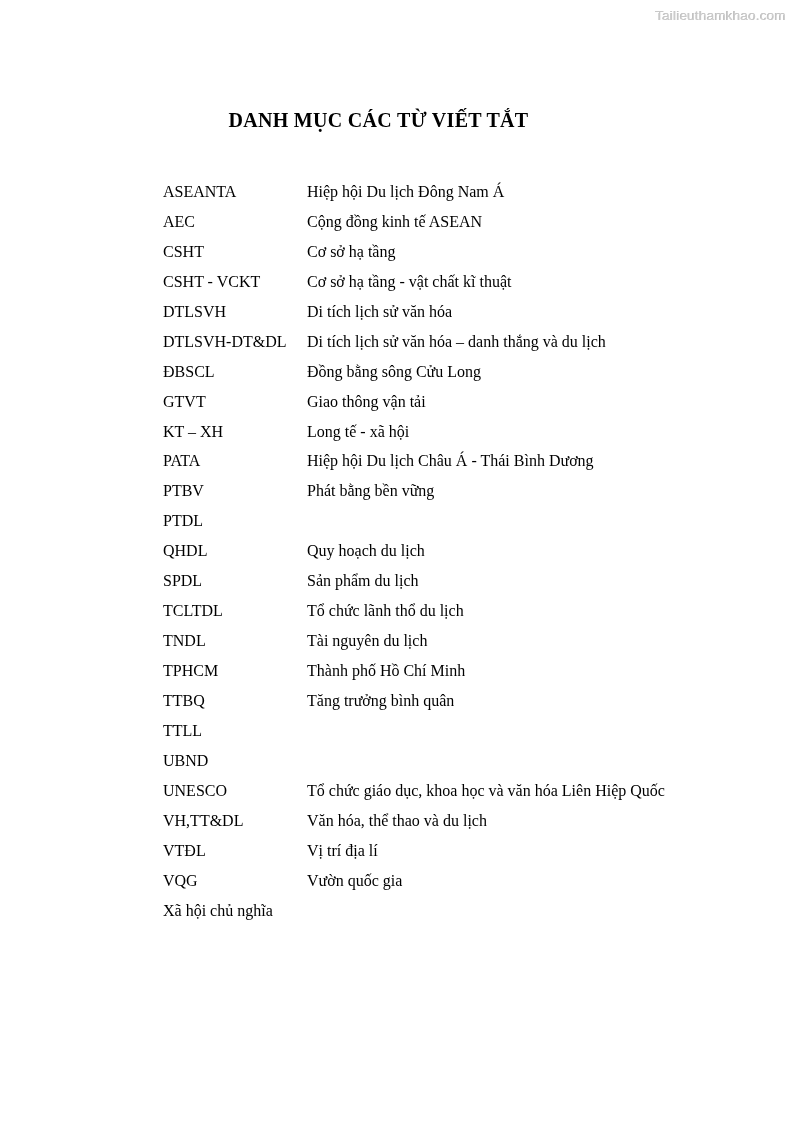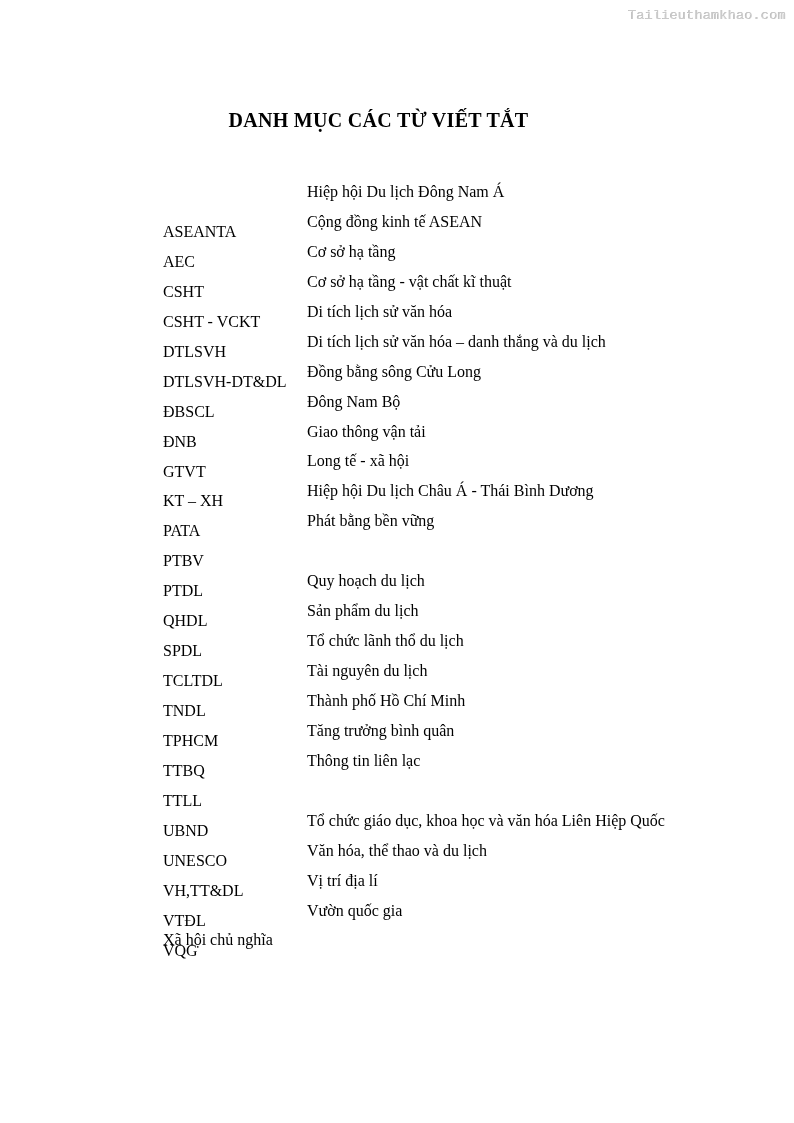--- a/index.html
+++ b/index.html
@@ -12,21 +12,21 @@
     height: 1123px;
     position: relative;
     font-family: "Liberation Serif", serif;
     color: #000000;
     overflow: hidden;
   }
   .watermark {
     position: absolute;
     top: 8px;
     right: 8px;
-    font-family: Liberation Mono, monospace;
+    font-family: Liberation Sans, sans-serif;
     font-size: 13.5px;
     color: #c9c9c9;
     text-shadow: 0.5px 0.5px 0 #ffffff, -0.5px -0.5px 0 #b5b5b5;
     letter-spacing: 0.2px;
   }
   .title {
     position: absolute;
     top: 109px;
     left: 0;
     width: 757px;
@@ -45,21 +45,20 @@
   .abbr-row {
     display: flex;
     height: 29.95px;
     line-height: 29.95px;
     font-size: 16px;
   }
   .abbr-term {
     width: 144px;
     flex-shrink: 0;
     white-space: nowrap;
-    margin-top: 40px;
   }
   .abbr-meaning {
     flex: 1;
     white-space: nowrap;
   }
 </style>
 </head>
 <body>
 
 <div class="watermark">Tailieuthamkhao.com</div>
@@ -87,24 +86,20 @@
       <span class="abbr-term">DTLSVH</span>
       <span class="abbr-meaning">Di tích lịch sử văn hóa</span>
     </div>
     <div class="abbr-row">
       <span class="abbr-term">DTLSVH-DT&amp;DL</span>
       <span class="abbr-meaning">Di tích lịch sử văn hóa – danh thắng và du lịch</span>
     </div>
     <div class="abbr-row">
       <span class="abbr-term">ĐBSCL</span>
       <span class="abbr-meaning">Đồng bằng sông Cửu Long</span>
-    </div>
-    <div class="abbr-row">
-      <span class="abbr-term">ĐNB</span>
-      <span class="abbr-meaning">Đông Nam Bộ</span>
     </div>
     <div class="abbr-row">
       <span class="abbr-term">GTVT</span>
       <span class="abbr-meaning">Giao thông vận tải</span>
     </div>
     <div class="abbr-row">
       <span class="abbr-term">KT – XH</span>
       <span class="abbr-meaning">Long tế - xã hội</span>
     </div>
     <div class="abbr-row">
@@ -137,21 +132,20 @@
     <div class="abbr-row">
       <span class="abbr-term">TPHCM</span>
       <span class="abbr-meaning">Thành phố Hồ Chí Minh</span>
     </div>
     <div class="abbr-row">
       <span class="abbr-term">TTBQ</span>
       <span class="abbr-meaning">Tăng trưởng bình quân</span>
     </div>
     <div class="abbr-row">
       <span class="abbr-term">TTLL</span>
-      <span class="abbr-meaning">Thông tin liên lạc</span>
     </div>
     <div class="abbr-row">
       <span class="abbr-term">UBND</span>
     </div>
     <div class="abbr-row">
       <span class="abbr-term">UNESCO</span>
       <span class="abbr-meaning">Tổ chức giáo dục, khoa học và văn hóa Liên Hiệp Quốc</span>
     </div>
     <div class="abbr-row">
       <span class="abbr-term">VH,TT&amp;DL</span>

